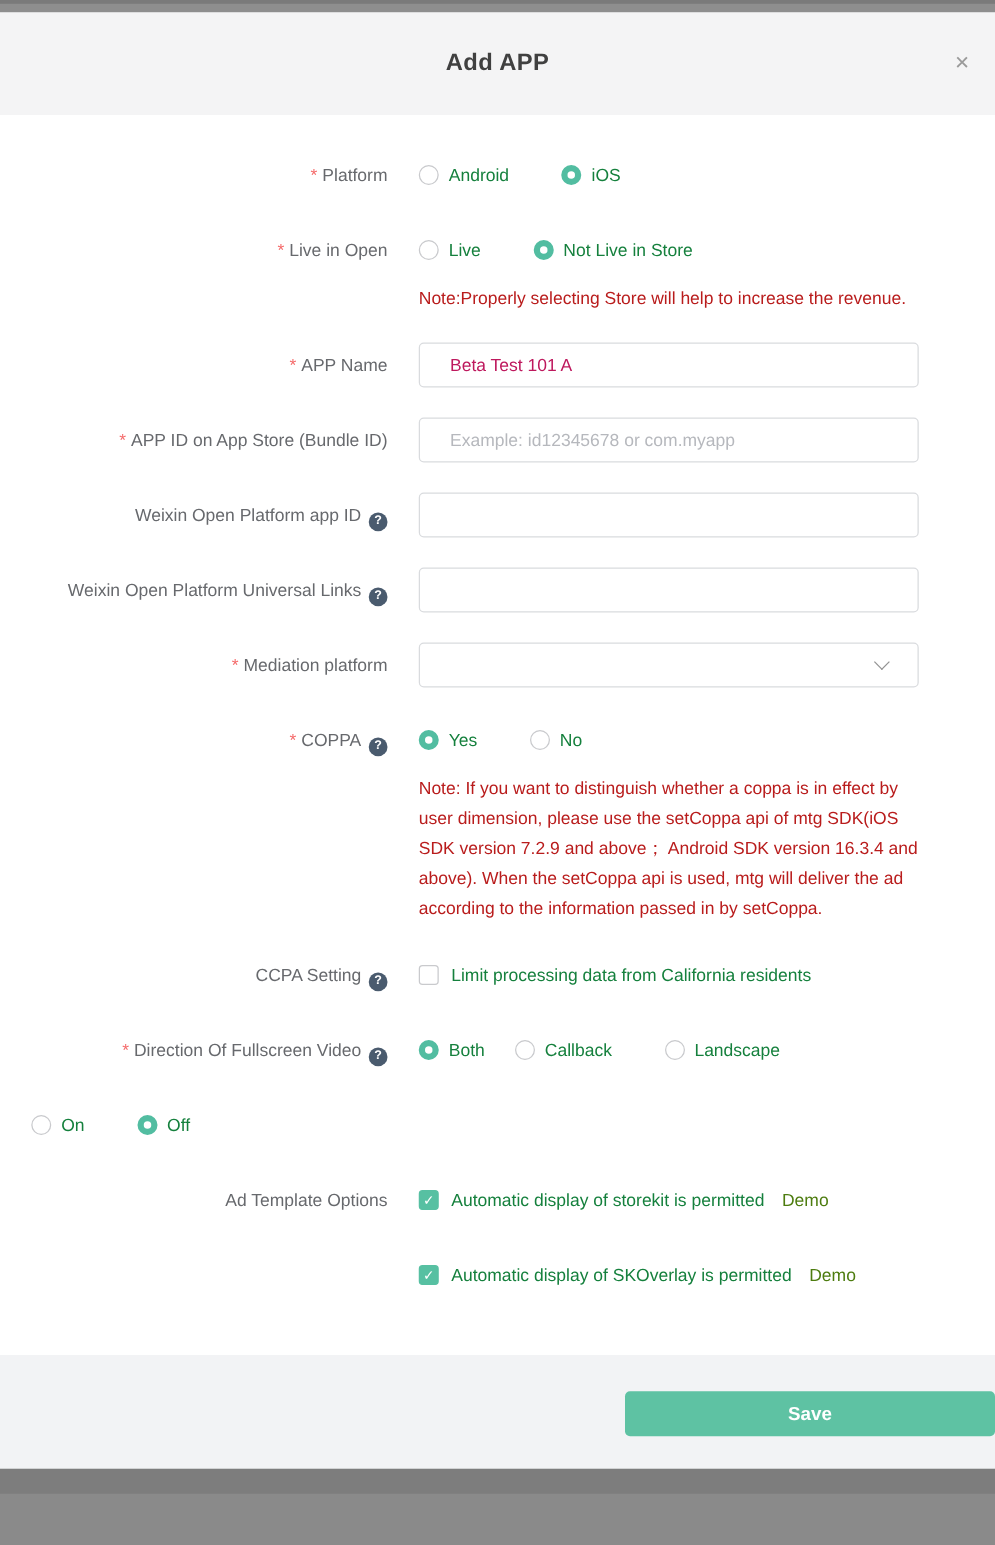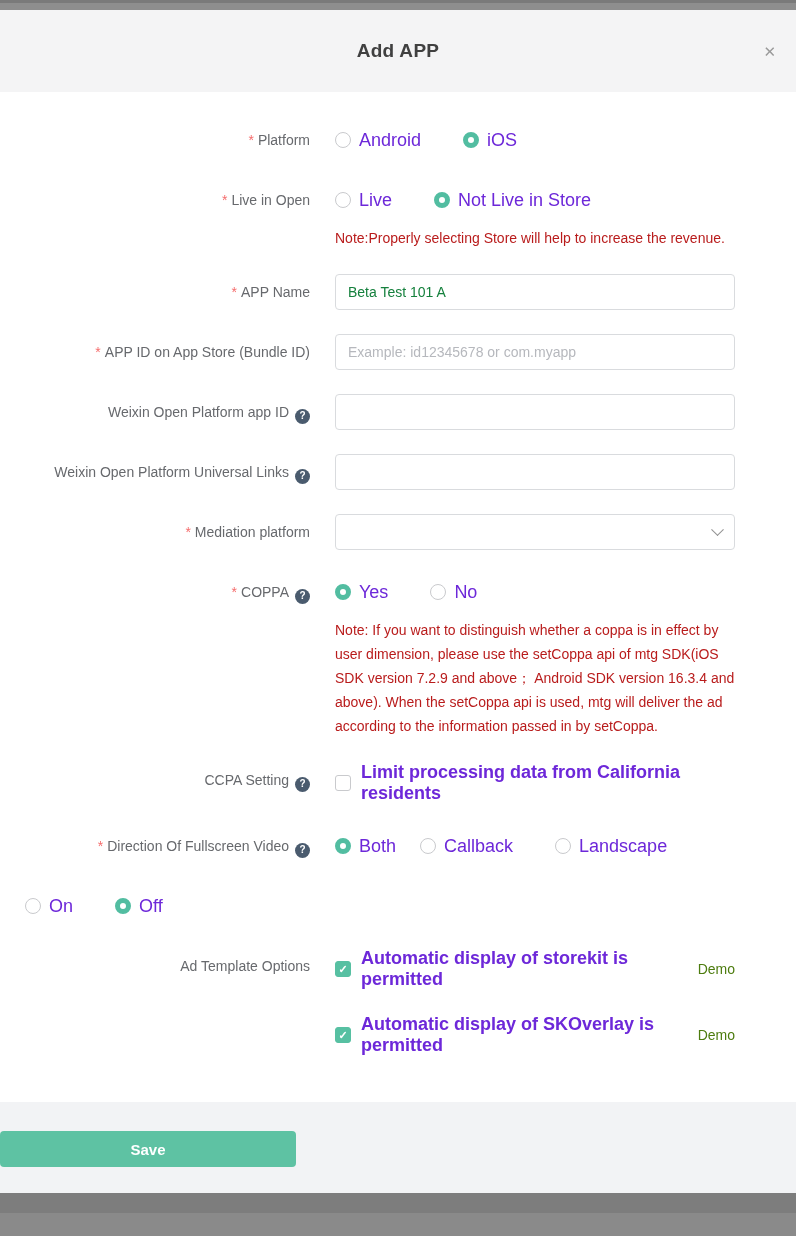--- a/index.html
+++ b/index.html
@@ -67,47 +67,47 @@
   .radio:last-child { margin-right: 0; margin-left: 18px; }
   .radio-circle {
     width: 16px; height: 16px;
     border-radius: 50%;
     border: 1px solid #c9cacd;
     background: #fff;
     margin-right: 8px;
     flex: 0 0 16px;
   }
   .radio-circle.checked { border: 5px solid #52bda1; }
-  .radio-text, .checkbox-text { font-size: 18px; color: #6d28d9; }
+  .radio-text, .checkbox-text { font-size: 14px; color: #15803d; }
 
   
-  .checkbox { display: inline-flex; align-items: center; cursor: pointer; font-weight: bold; }
+  .checkbox { display: inline-flex; align-items: center; cursor: pointer; }
   .checkbox-box {
     width: 16px; height: 16px;
     border-radius: 3px;
     border: 1px solid #c9cacd;
     background: #fff;
     margin-right: 10px;
     display: inline-flex;
     align-items: center;
     justify-content: center;
     font-size: 11px;
     color: transparent;
     flex: 0 0 16px;
   }
   .checkbox-box.checked { background: #57c0a2; border-color: #57c0a2; color: #fff; }
 
   
   .text-input, .select {
     width: 400px; height: 36px;
     border: 1px solid #d9dbde;
     border-radius: 4px;
-    padding: 0 12px;
+    padding: 0 24px;
     font-size: 14px;
-    color: #15803d;
+    color: #be185d;
     font-family: "Liberation Sans", sans-serif;
     background: #fff;
     outline: none;
   }
   .text-input::placeholder { color: #b6b8bd; }
   .select { display: flex; align-items: center; justify-content: flex-end; cursor: pointer; }
   .chevron-down {
     width: 9px; height: 9px;
     border-right: 1.5px solid #929292;
     border-bottom: 1.5px solid #929292;
@@ -122,21 +122,21 @@
     margin-top: 8px;
   }
 
   .demo-link { color: #4d7c0f; font-size: 14px; margin-left: 14px; cursor: pointer; text-decoration: none; }
   .line-gap { height: 24px; }
 
   .modal-footer {
     height: 91px;
     background: #f2f3f5;
     display: flex;
-    justify-content: flex-start;
+    justify-content: flex-end;
     padding-top: 29px;
   }
   .save-btn {
     width: 296px; height: 36px;
     background: #5ec2a3;
     border: none;
     border-radius: 4px;
     color: #fff;
     font-size: 15px;
     font-weight: bold;

